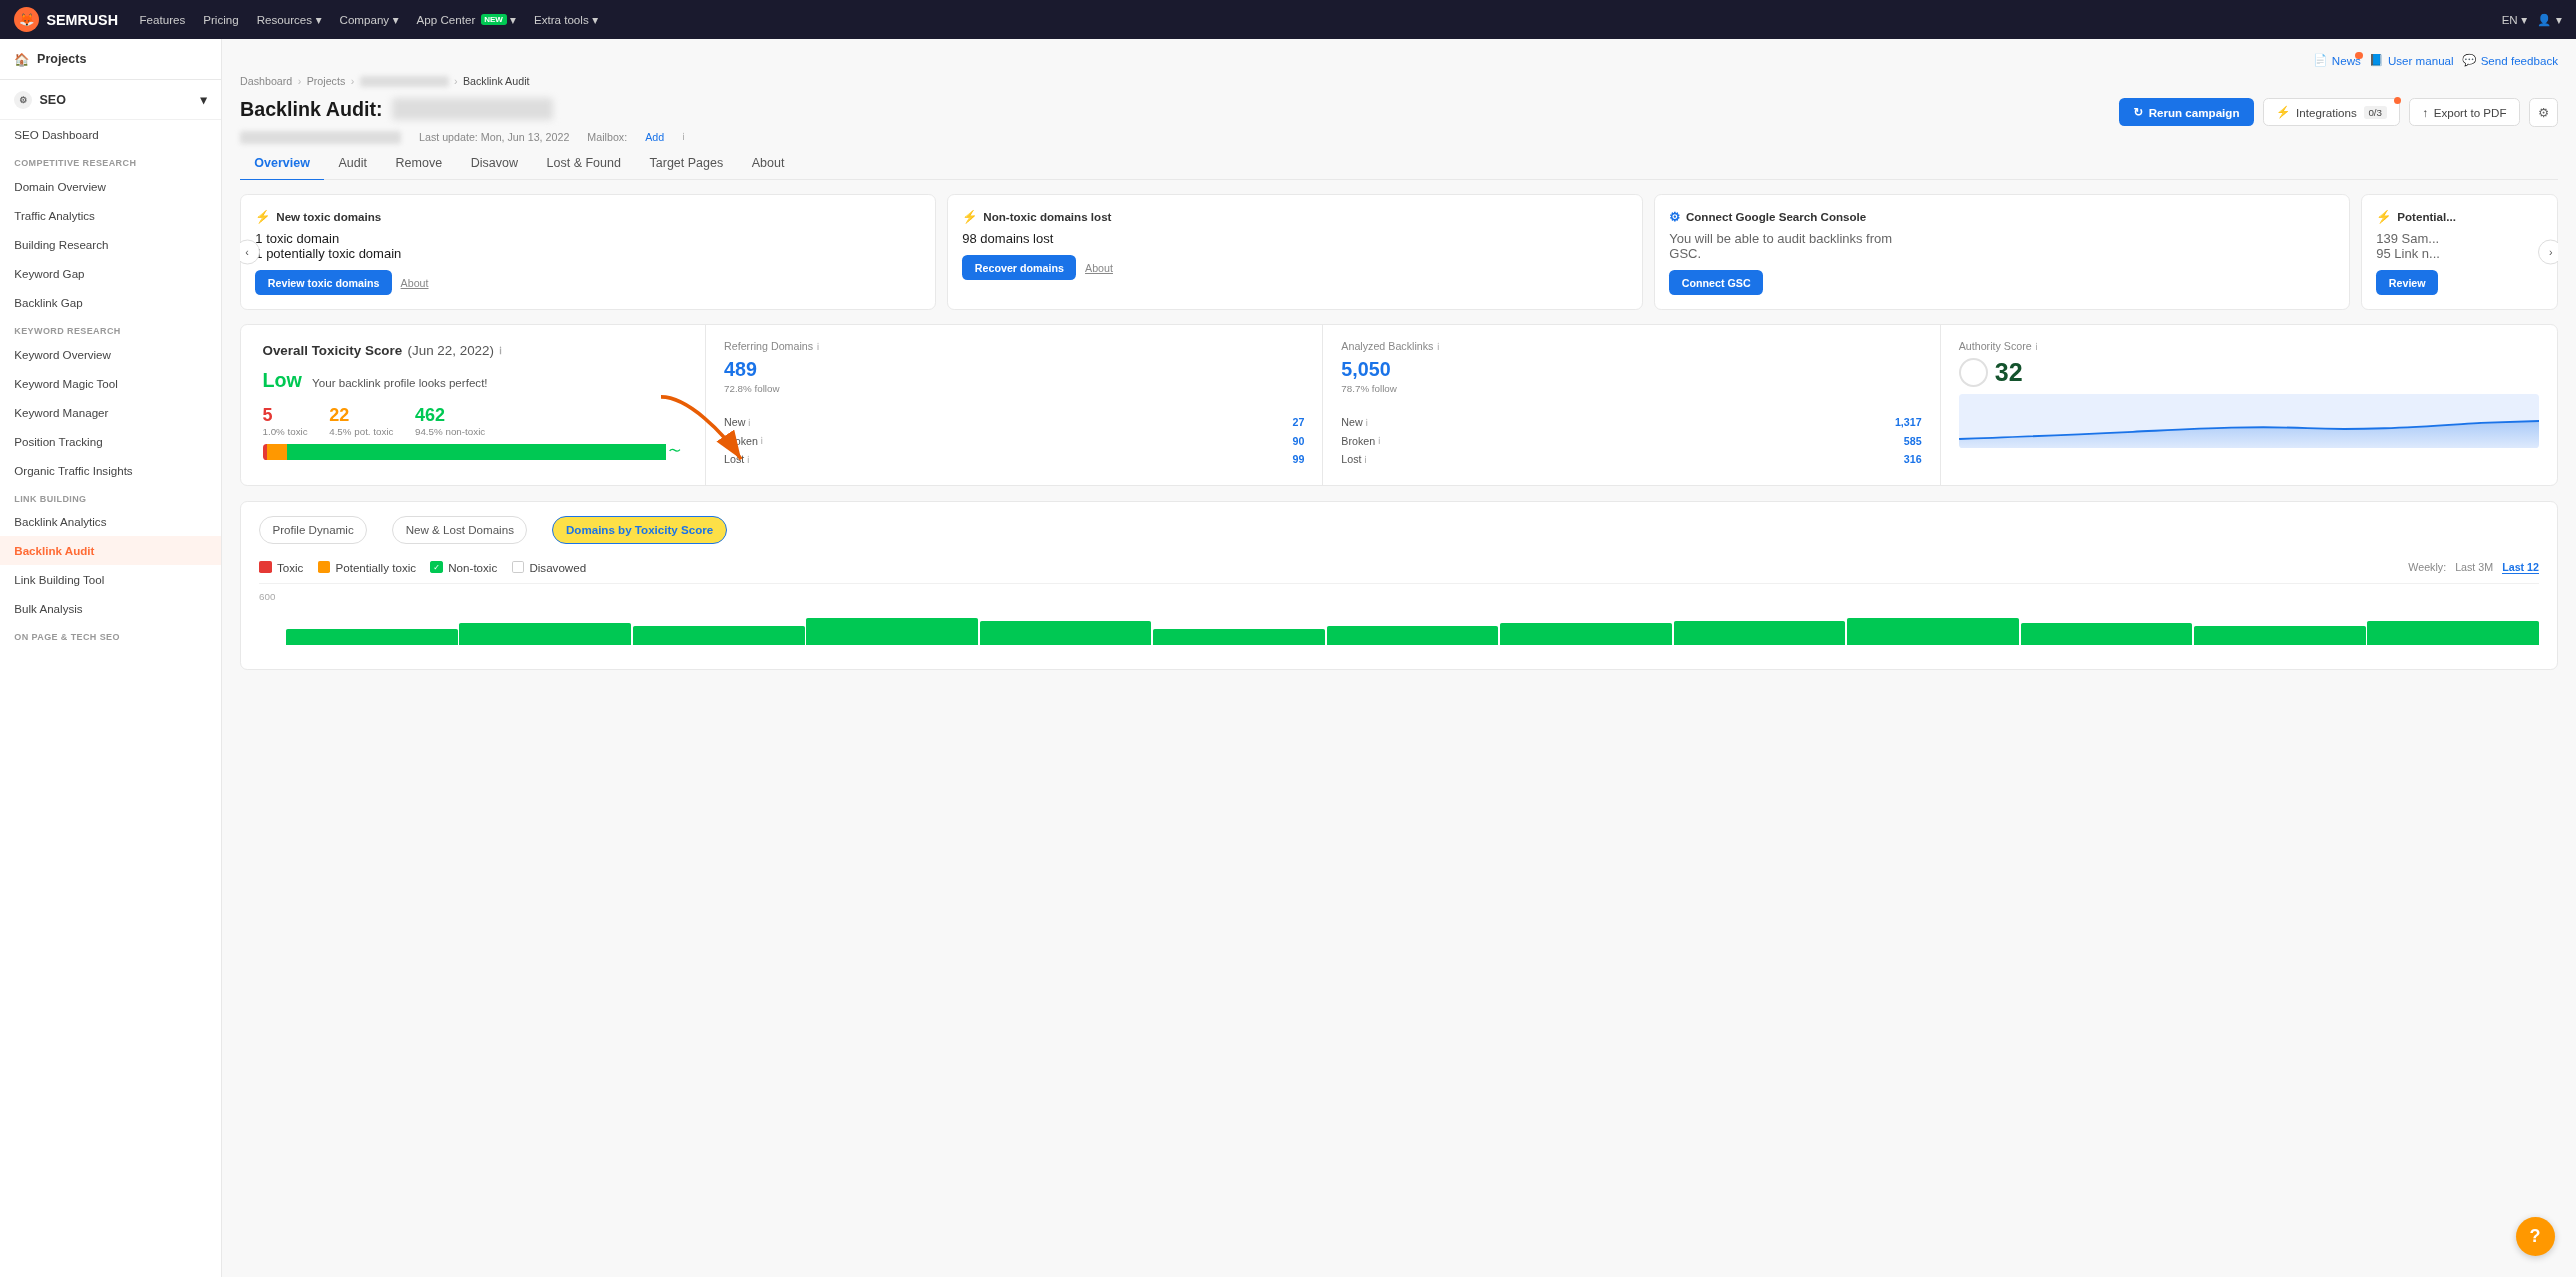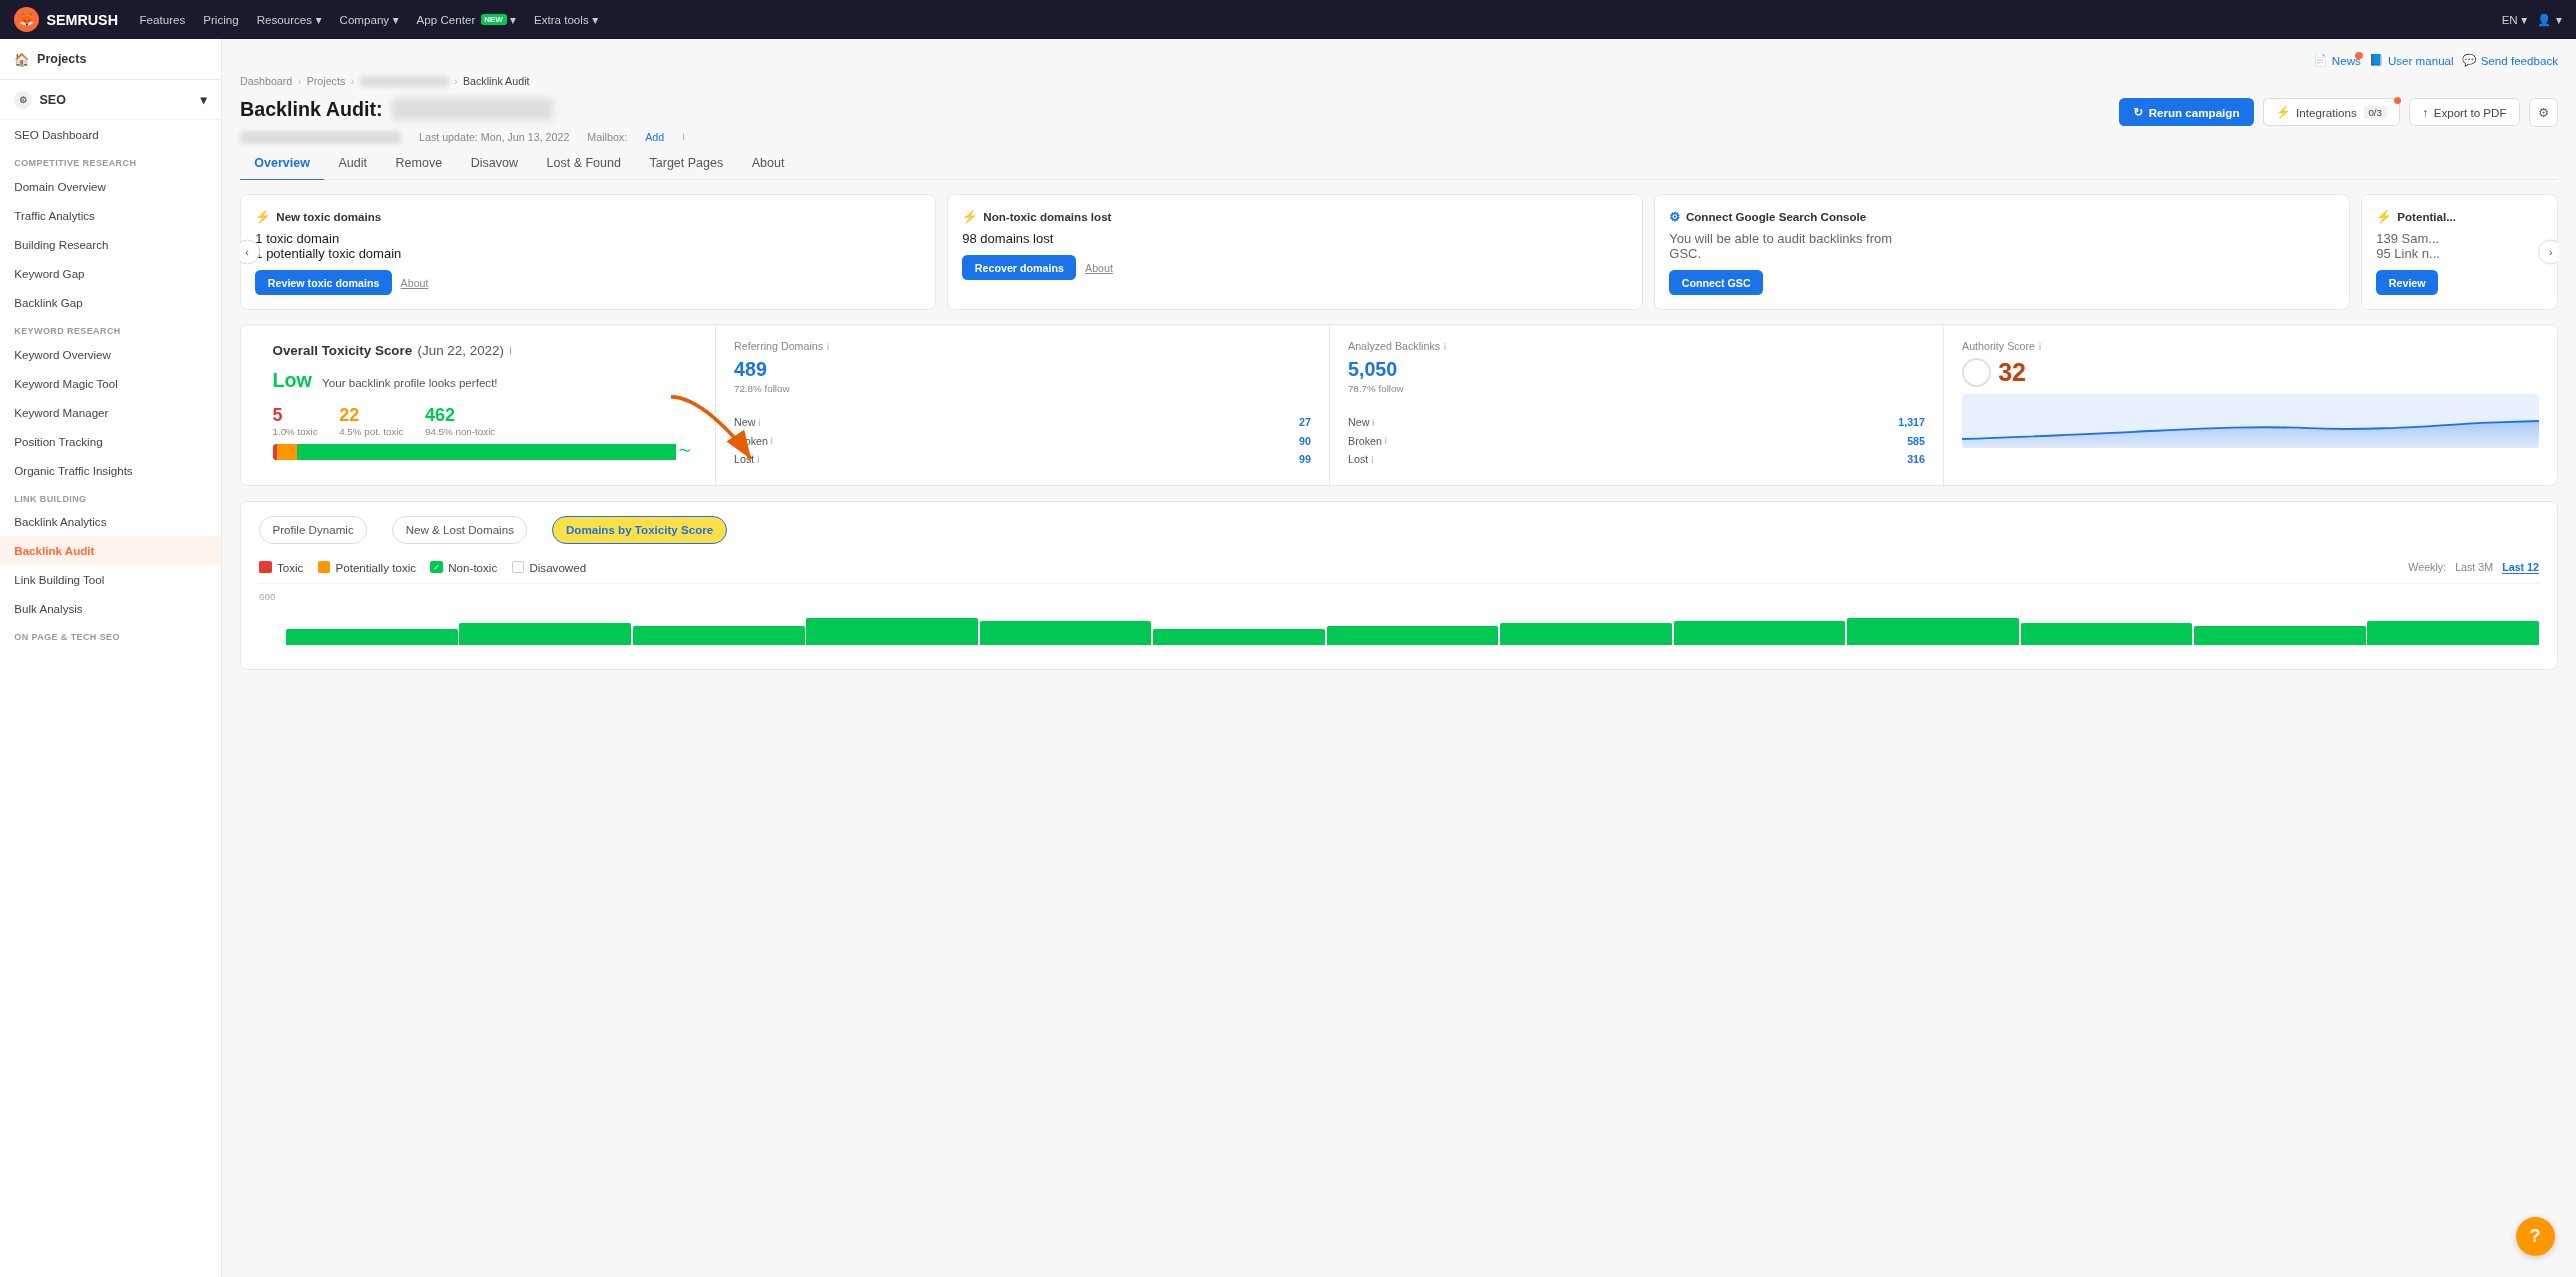--- a/index.html
+++ b/index.html
@@ -456,21 +456,21 @@
       margin-bottom: 5.4px;
       font-size: 10.7px;
     }
     .score-col-row-label { color: #555; display: flex; align-items: center; gap: 2.7px; }
     .score-col-row-val { color: #1a73e8; font-weight: 600; }
 
     
     .authority-score-val {
       font-size: 25px;
       font-weight: 700;
-      color: #c2410c;
+      color: #14532d;
       display: flex;
       align-items: center;
       gap: 7.2px;
     }
     .authority-circle {
       width: 29px; height: 29px;
       border-radius: 50%;
       border: 2.7px solid #e0e0e0;
       display: inline-flex;
       align-items: center;
@@ -826,21 +826,21 @@
         <div class="alert-card-desc">
           <div>139 Sam...</div>
           <div>95 Link n...</div>
         </div>
         <button class="btn-alert">Review</button>
       </div>
 
       <div class="carousel-arrow right">›</div>
     </div>
 
-    <div class="score-section" style="position:relative;padding-left:10px;">
+    <div class="score-section" style="position:relative;">
 
       <div class="score-left">
         <div class="score-title">
           <span>Overall Toxicity Score</span>
           <span class="score-title-date">(Jun 22, 2022)</span>
           <span class="info-icon">ℹ</span>
         </div>
         <div>
           <span class="score-low">Low</span>
           <span class="score-desc">Your backlink profile looks perfect!</span>

